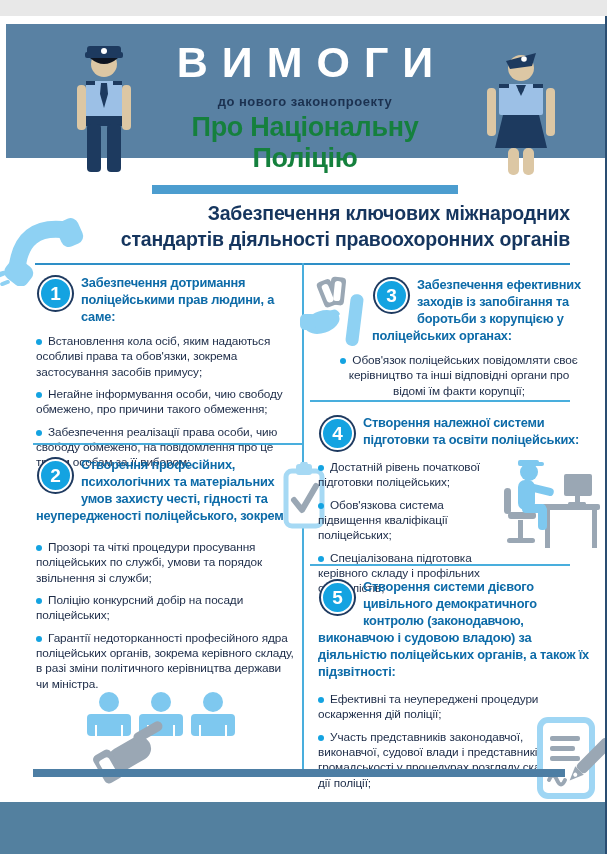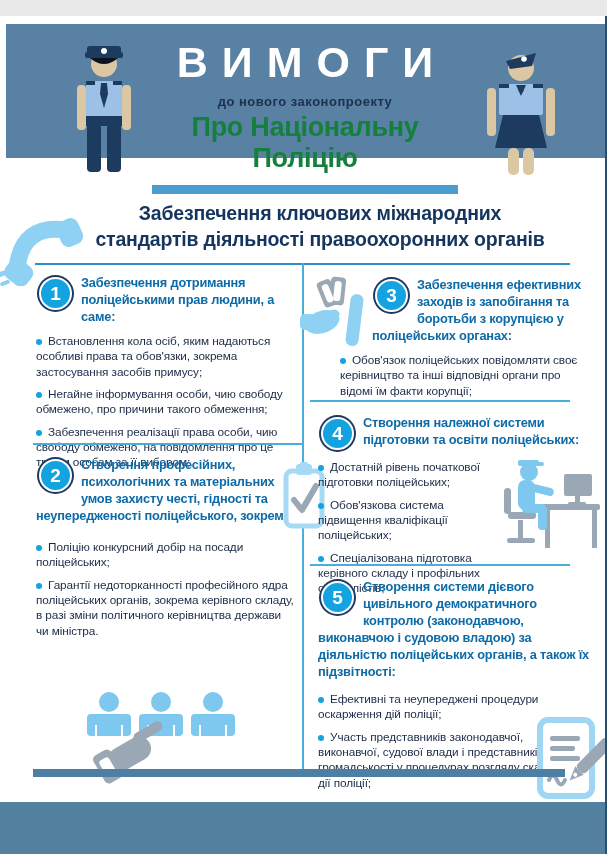--- a/index.html
+++ b/index.html
@@ -9,21 +9,21 @@
 
   
   .header-band{left:6px;top:8px;width:601px;height:134px;background:#5981a3;}
   .titles{left:150px;top:24px;width:310px;text-align:center;}
   .main-title{color:#fff;font-size:43px;font-weight:bold;letter-spacing:14px;padding-left:14px;line-height:1.05;}
   .sub1{color:#1b3150;font-size:13px;font-weight:bold;margin-top:9px;letter-spacing:.5px;}
   .sub2{color:#15803d;font-size:27px;font-weight:bold;margin-top:3px;letter-spacing:-.3px;}
   .accent-bar{left:152px;top:169px;width:306px;height:9px;background:#4c9dcf;}
 
   
-  .banner{left:70px;top:185px;width:500px;text-align:center;color:#15355e;
+  .banner{left:70px;top:185px;width:500px;text-align:right;color:#15355e;
           font-size:19.5px;font-weight:bold;line-height:1.32;letter-spacing:-.2px;}
 
   
   .hline{height:2px;background:#2e8fc7;}
   .hline-light{height:2px;background:#49aedd;}
   .vline{width:2px;background:#49aedd;}
   .bottom-bar{left:33px;top:753px;width:532px;height:8px;background:#4d7ea4;}
   .footer{left:0;top:786px;width:605px;height:63px;background:#53809f;border-bottom:5px solid #122a42;}
   .right-border{right:0;top:0;width:2px;height:854px;background:#2a4e72;}
 
@@ -117,20 +117,21 @@
   </div>
 
   <div class="abs hline-light" style="left:33px;top:427px;width:269px;"></div>
 
   <div class="abs" style="left:36px;top:440px;width:260px;">
     <div class="sec-head">
       <span class="num">2</span>
       <span>Створення професійних, психологічних та матеріальних умов захисту честі, гідності та неупередженості поліцейського, зокрема:</span>
     </div>
     <div class="bullets" style="margin-top:16px;">
+      <div class="bullet"><span class="dot"></span><span>Прозорі та чіткі процедури просування поліцейських по службі, умови та порядок звільнення зі служби;</span></div>
       <div class="bullet"><span class="dot"></span><span>Поліцію конкурсний добір на посади поліцейських;</span></div>
       <div class="bullet"><span class="dot"></span><span>Гарантії недоторканності професійного ядра поліцейських органів, зокрема керівного складу, в разі зміни політичного керівництва держави чи міністра.</span></div>
     </div>
   </div>
 
   <svg class="abs" style="left:282px;top:446px;" width="44" height="70" viewBox="0 0 44 70">
     <rect x="4" y="9" width="36" height="55" rx="6" fill="#fff" stroke="#a6d9f4" stroke-width="5"></rect>
     <rect x="14" y="2" width="16" height="11" rx="3" fill="#a6d9f4"></rect>
     <circle cx="22" cy="3" r="4" fill="#a6d9f4"></circle>
     <polyline points="12,38 20,48 34,24" stroke="#9aa7b4" stroke-width="6" fill="none" stroke-linecap="round" stroke-linejoin="round"></polyline>
@@ -178,21 +179,21 @@
       <path d="M28 40 q8 -6 12 2 q-6 8 -12 4 z"></path>
       <rect x="48" y="22" width="13" height="52" rx="6" transform="rotate(7 54 48)"></rect>
     </g>
   </svg>
 
   <div class="abs" style="left:318px;top:260px;width:262px;">
     <div class="sec-head" style="margin-left:54px;width:222px;">
       <span class="num">3</span>
       <span>Забезпечення ефективних заходів із запобігання та боротьби з корупцією у поліцейських органах:</span>
     </div>
-    <div class="bullets" style="margin-left:22px;width:238px;">
+    <div class="bullets" style="margin-left:22px;width:238px;text-align:center;">
       <div class="bullet"><span class="dot"></span><span>Обов'язок поліцейських повідомляти своє керівництво та інші відповідні органи про відомі їм факти корупції;</span></div>
     </div>
   </div>
 
   <div class="abs hline-light" style="left:310px;top:384px;width:260px;"></div>
 
   <div class="abs" style="left:318px;top:398px;width:270px;">
     <div class="sec-head">
       <span class="num">4</span>
       <span>Створення належної системи підготовки та освіти поліцейських:</span>

